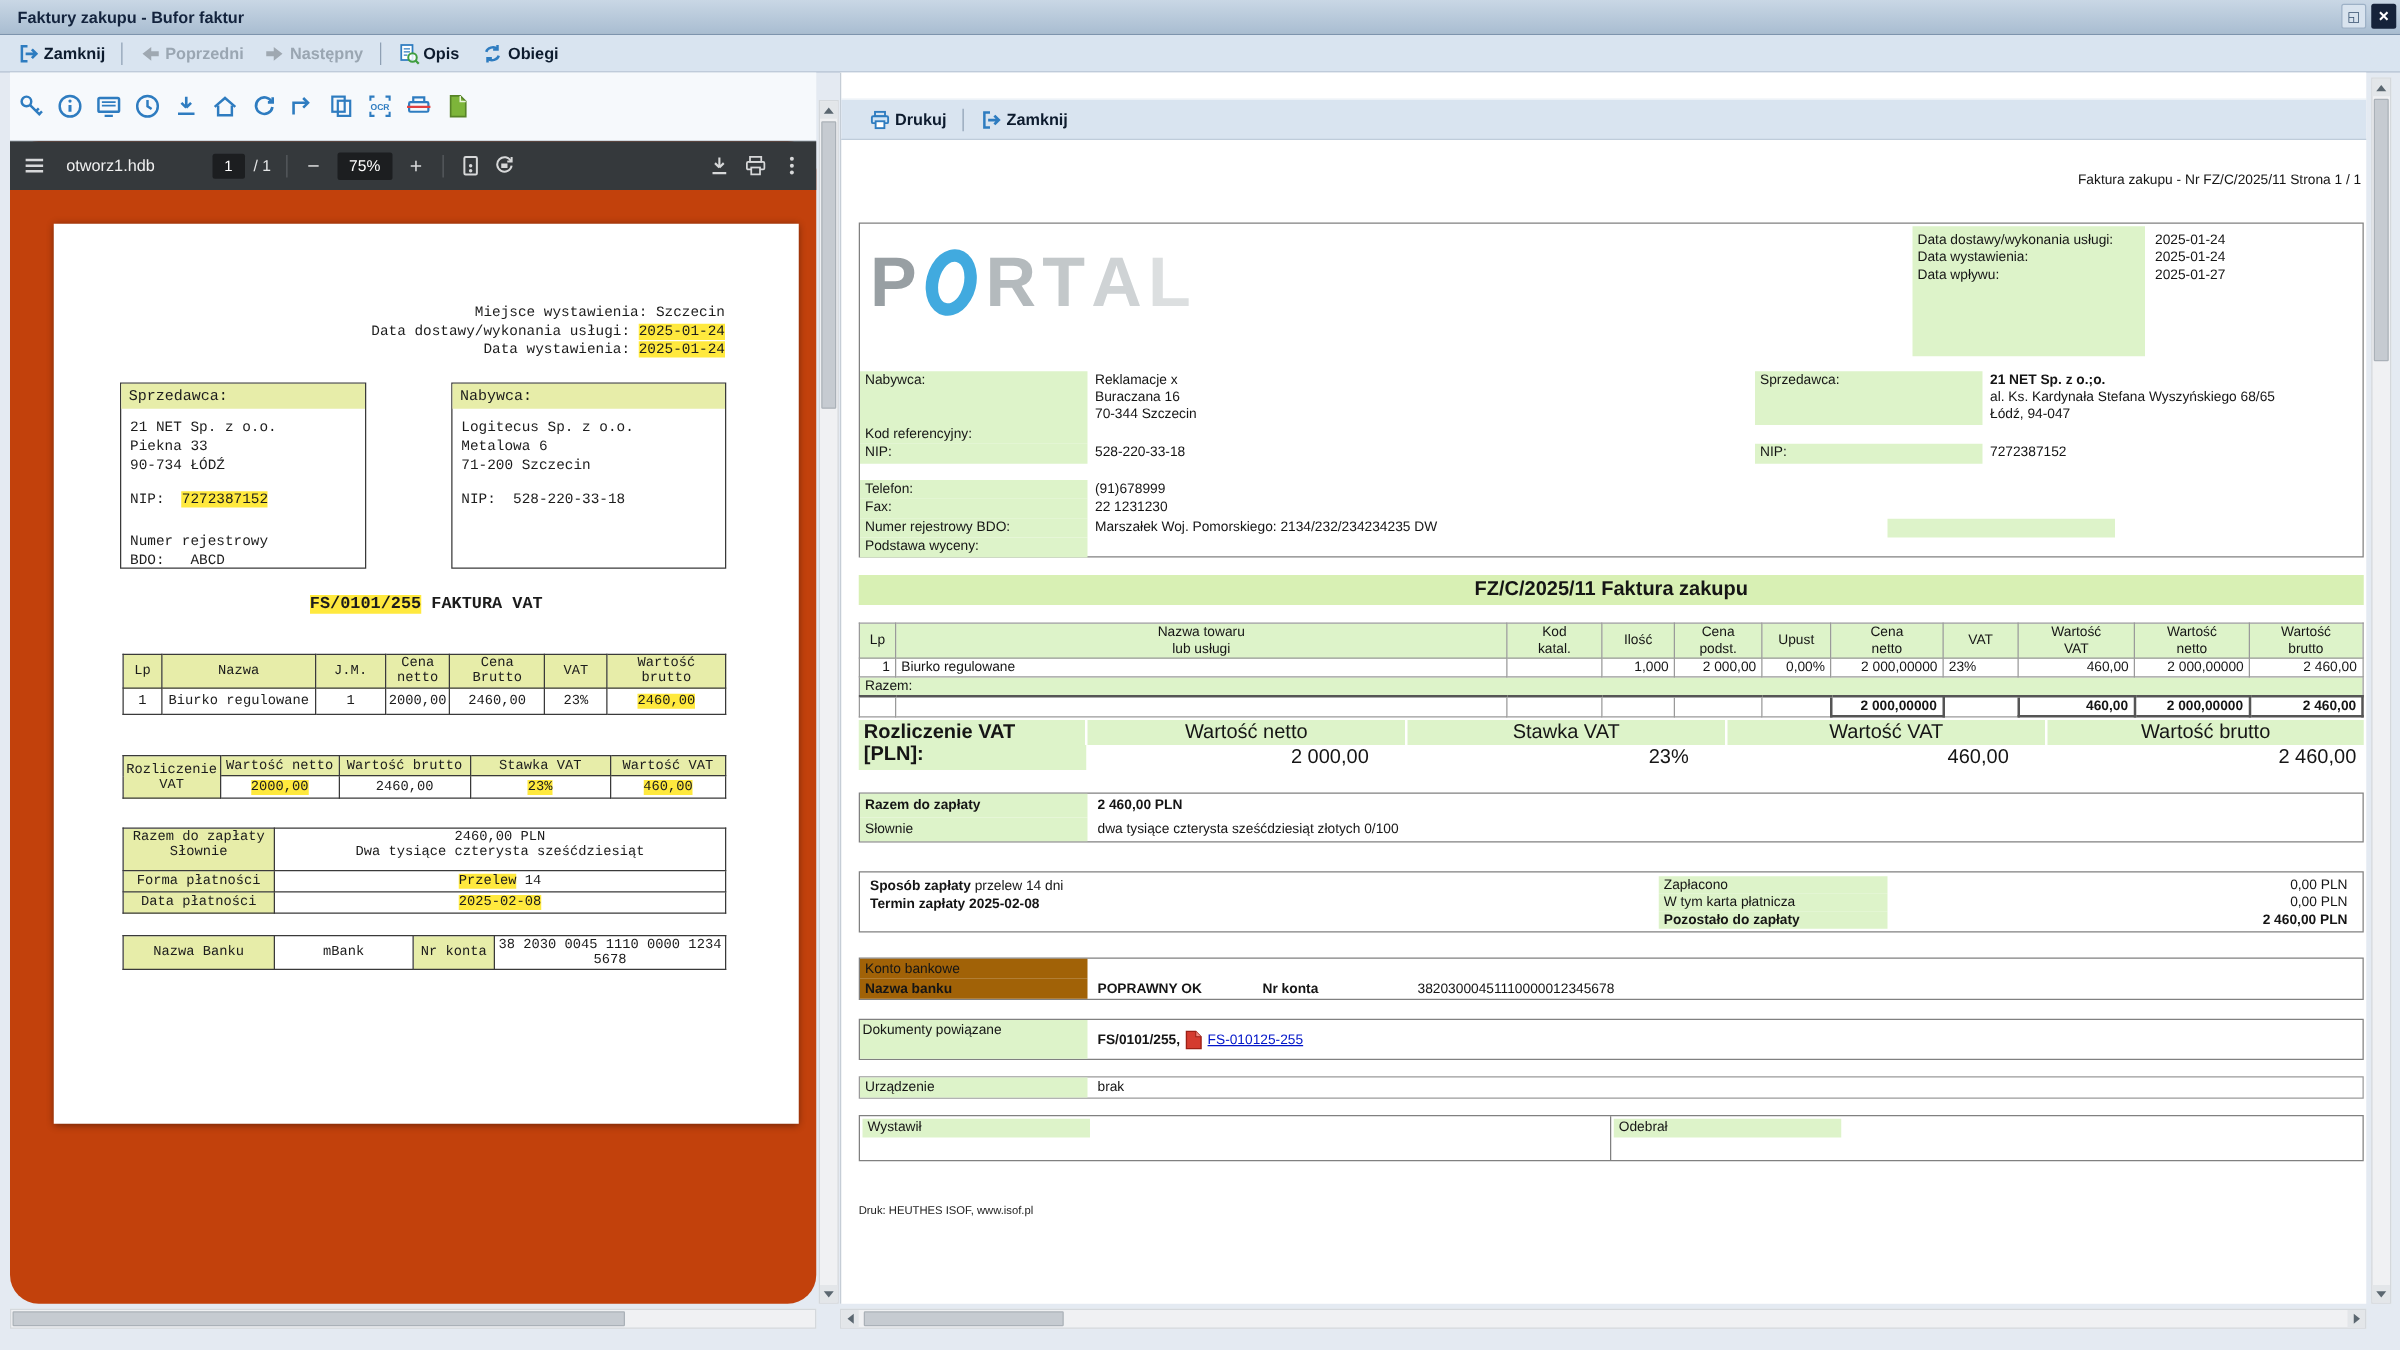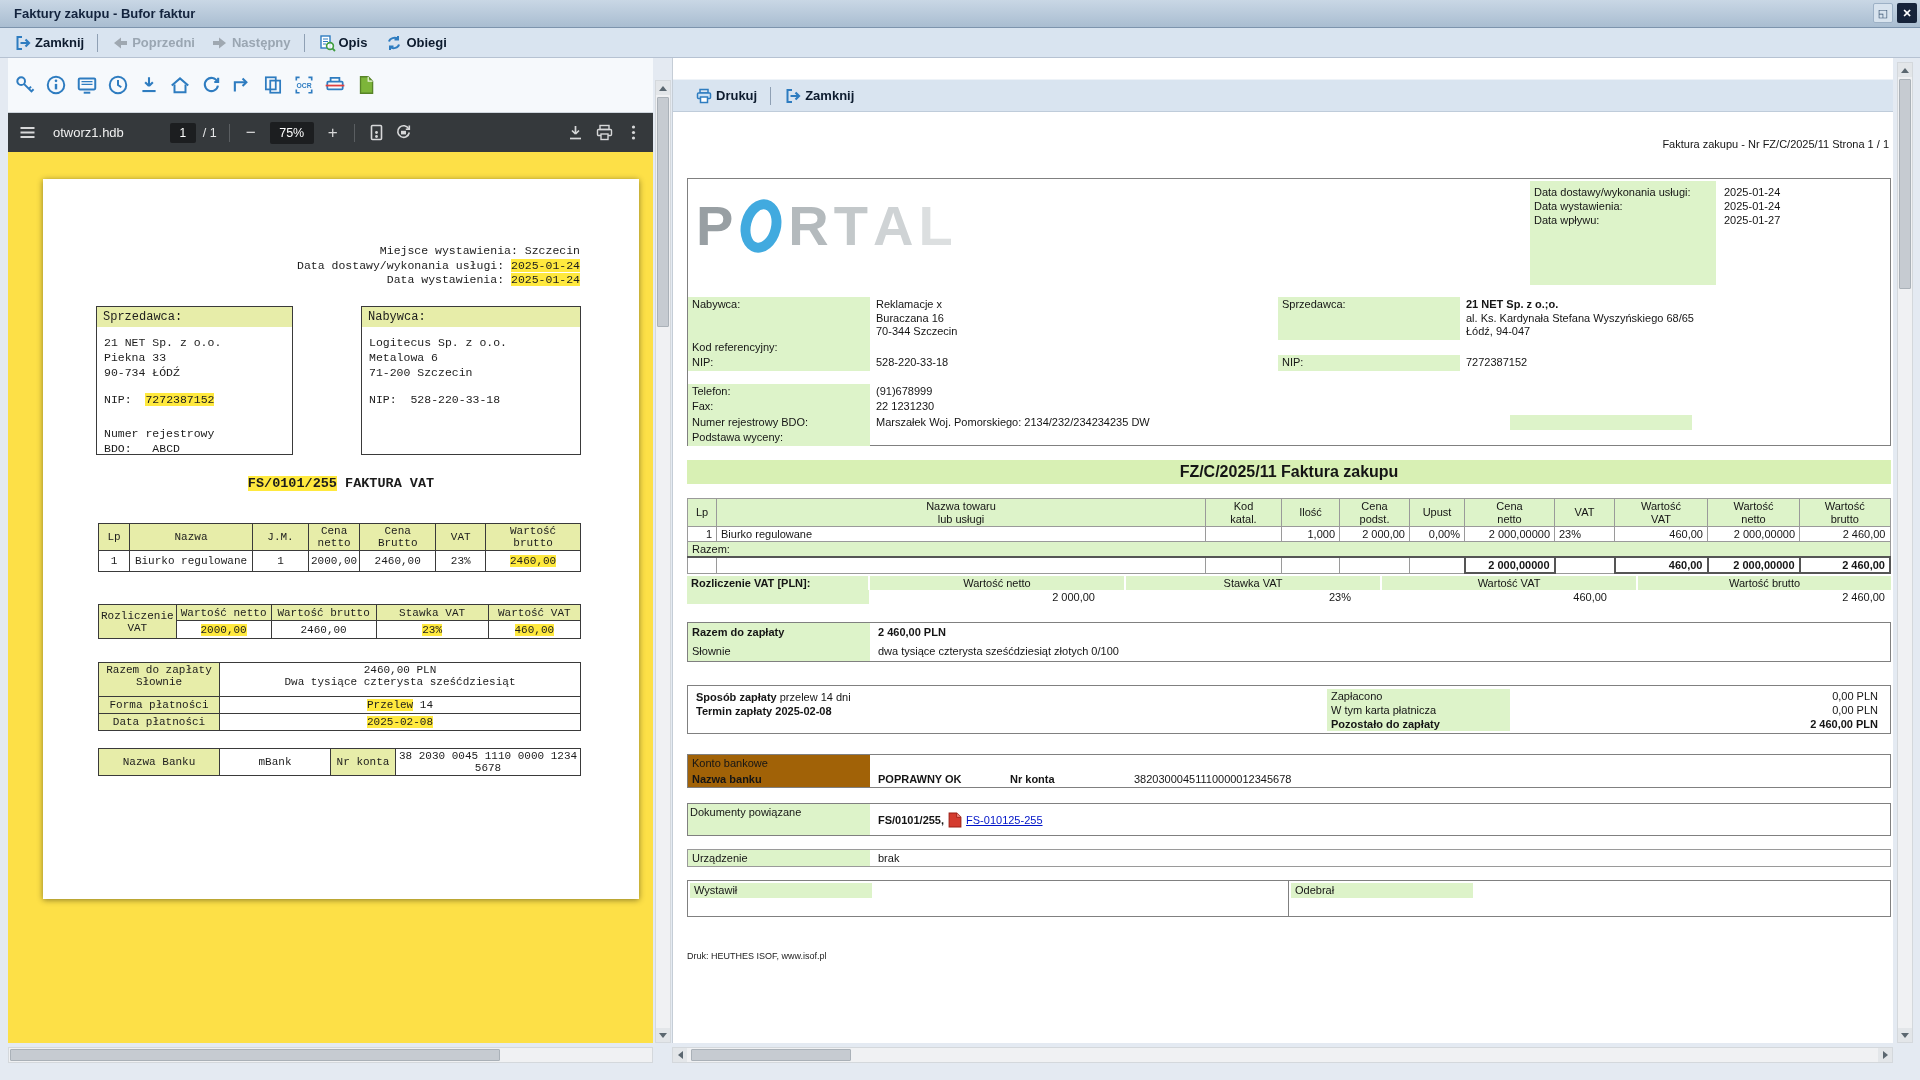--- a/index.html
+++ b/index.html
@@ -23,21 +23,21 @@
     color:#0d1b2e; padding:2px 4px; cursor:pointer; }
   .tb-btn.disabled { color:#9aa6b2; cursor:default; }
   .tb-sep { width:1px; height:18px; background:#8fa0b4; margin:0 9px; }
   .tb-ic { width:18px; height:18px; display:inline-block; }
 
   
   .icon-strip { position:absolute; left:8px; top:58px; width:645px; height:55px; background:#f6f9fc;
     border-bottom:1px solid #cfd6dd; display:flex; align-items:center; gap:9px; padding-left:6px; }
   .strip-icon { width:22px; height:22px; color:#2e7cc0; cursor:pointer; }
 
-  .pdf-widget { position:absolute; left:8px; top:113px; width:645px; height:930px; background:#fde047; }
+  .pdf-widget { position:absolute; left:8px; top:113px; width:645px; height:930px; background:#c2410c;border-radius:23px; }
   .pdf-toolbar { height:39px; background:#35393c; display:flex; align-items:center; padding:0 10px;
     color:#e6e7e8; font-size:13px; }
   .pdf-toolbar .grow { flex:1; }
   .pdf-ic { width:19px; height:19px; color:#d7d8d9; cursor:pointer; }
   .pdf-name { margin-left:16px; font-size:13px; color:#f0f0f0; }
   .page-box, .zoom-box { background:#1c1e20; border-radius:2px; text-align:center; color:#fff; }
   .page-box { width:26px; height:20px; line-height:20px; margin-left:46px; font-size:12px; }
   .page-total { margin-left:7px; font-size:12.5px; }
   .pdf-vsep { width:1px; height:18px; background:#5a5e61; margin:0 12px; }
   .zoom-box { width:44px; height:22px; line-height:22px; font-size:12.5px; margin:0 10px; }
@@ -94,37 +94,37 @@
   .gr1{color:#989fa3;} .gr2{color:#b4babd;} .gr3{color:#c3c8ca;} .gr4{color:#cfd3d5;} .gr5{color:#dcdfe0;}
   .dates-wrap { position:absolute; left:842px; top:2px; width:440px; display:flex; }
   .dates-green { width:186px; height:104px; background:#ddf3c9; padding:4px 4px; line-height:14px; }
   .dates-vals { padding:4px 8px; line-height:14px; }
 
   .parties { position:absolute; left:0; top:118px; width:100%; }
   .prow { display:flex; line-height:13.5px; }
   .pgap { height:13px; }
   .plab { width:182px; background:#ddf3c9; padding:1px 4px; }
   .plab.noG { background:transparent; }
-  .pval { width:408px; padding:1px 6px; }
+  .pval { width:534px; padding:1px 6px; }
   .pval2 { flex:1; padding:1px 6px; }
   .bold { font-weight:bold; }
 
   .title-band { margin-top:14px; height:24px; background:#d8f0b4; text-align:center;
     font-weight:bold; font-size:16px; line-height:24px; }
 
   table.rtab { border-collapse:collapse; width:1204px; font-size:11px; margin-top:14px; }
   table.rtab th { background:#ddf3c9; border:1px solid #9a9a9a; font-weight:normal;
     white-space:pre-line; padding:1px 3px; text-align:center; line-height:12.5px; }
   table.rtab td { border:1px solid #9a9a9a; padding:1px 4px; height:15px; }
   td.ra-r { text-align:right; } td.ra-l { text-align:left; }
   tr.razem-row td { background:#ddf3c9; }
   tr.totals td { border-top:2px solid #555; }
   tr.totals td.tot { border:2px solid #555; font-weight:bold; text-align:right; }
 
-  table.vat-t { border-collapse:collapse; width:1204px; font-size:11px; margin-top:2px; }
+  table.vat-t { border-collapse:collapse; width:1204px; font-size:16px; margin-top:2px; }
   table.vat-t td { padding:1px 4px; height:14px; }
   .vlabel { width:182px; background:#ddf3c9; font-weight:bold; vertical-align:top; }
   .vhead { background:#ddf3c9; text-align:center; border-left:2px solid #fff; }
   .vval { text-align:right; padding-right:30px !important; }
   .vval.last { padding-right:6px !important; }
 
   .sect-box { border:1px solid #808080; margin-top:18px; }
   .srow { display:flex; line-height:19px; }
   .srow .sl { width:182px; background:#ddf3c9; padding:0 4px; }
   .srow .sv { flex:1; padding:0 8px; }

